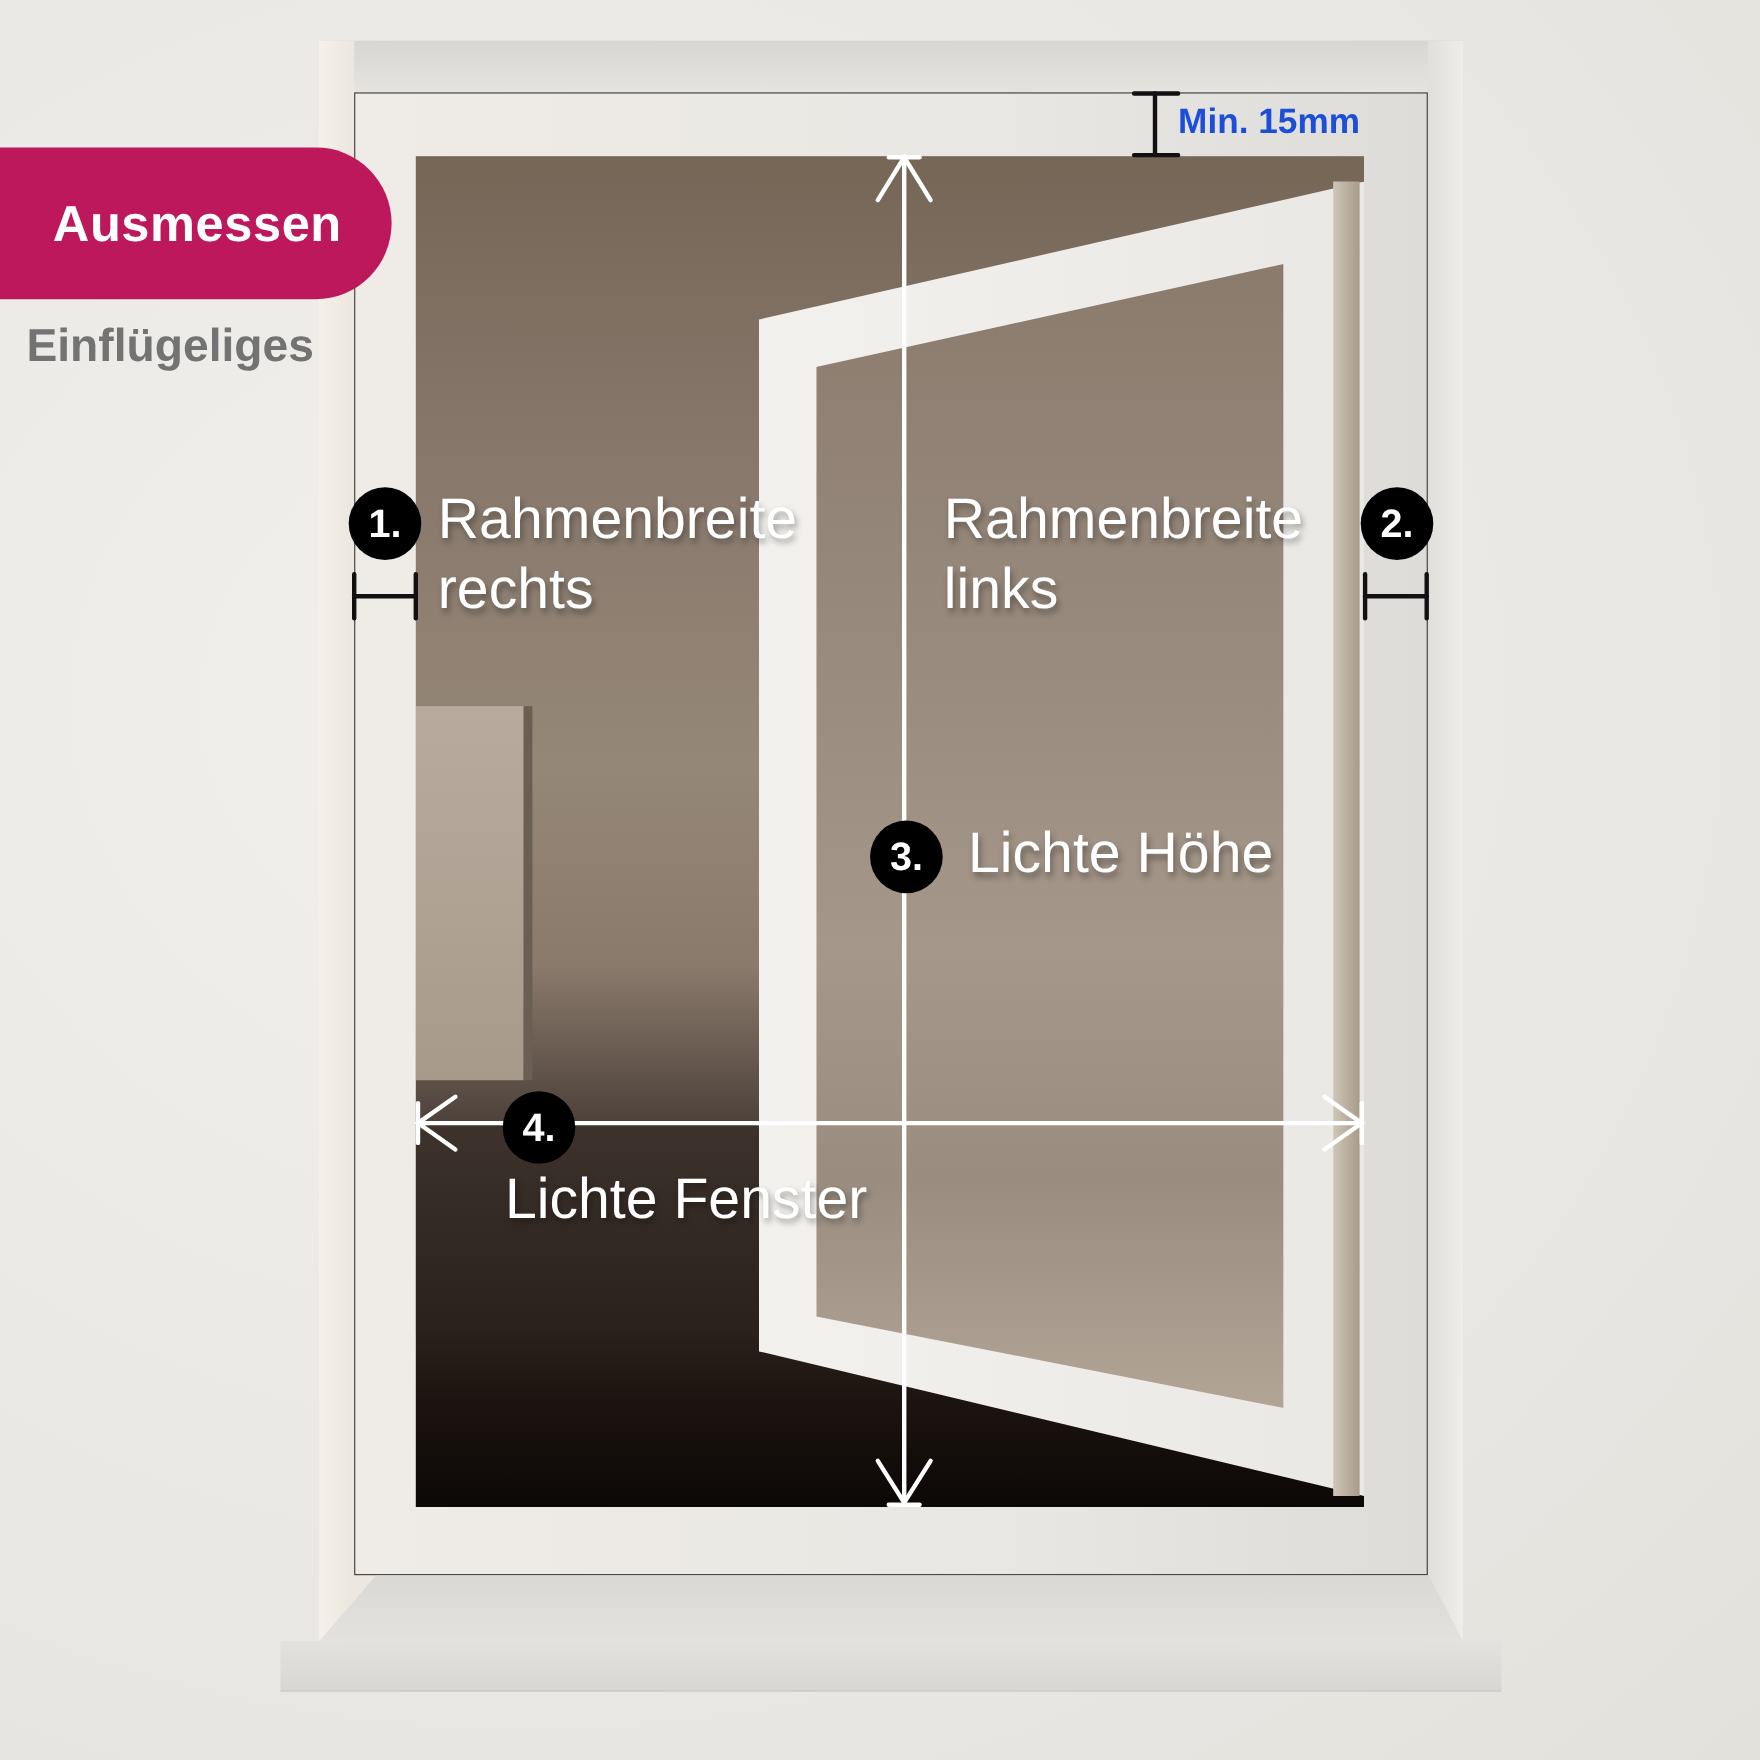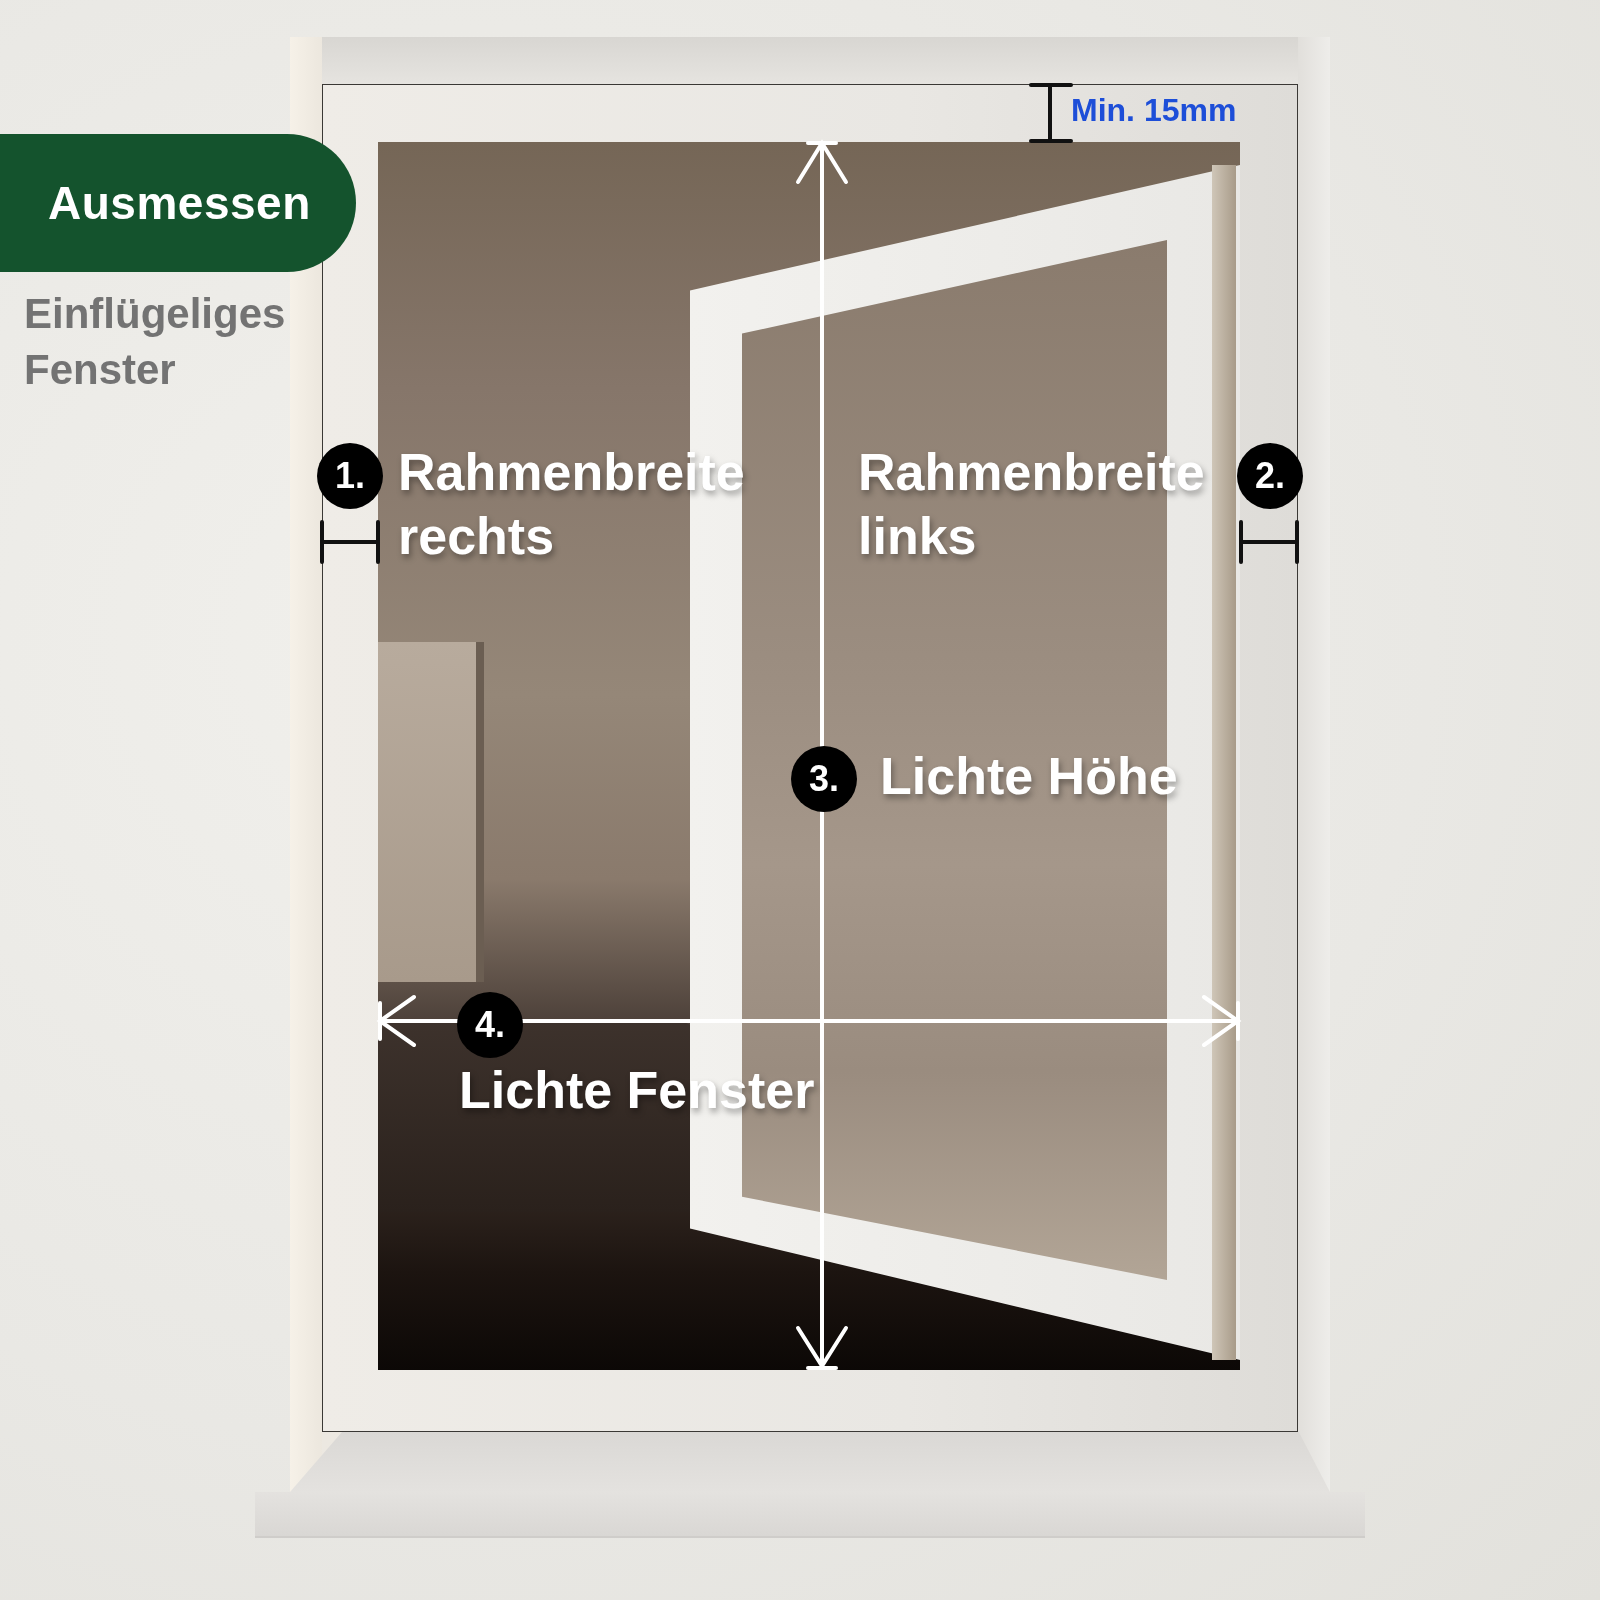--- a/index.html
+++ b/index.html
@@ -81,33 +81,33 @@
   }
   .sill {
     position: absolute; left: 255px; top: 1492px; width: 1110px; height: 44px;
     background: linear-gradient(180deg, #e4e2df, #d9d7d4);
     border-bottom: 2px solid #cfcdca;
   }
 
   
   .badge {
     position: absolute; left: 0; top: 134px; width: 356px; height: 138px;
-    background: #14532d; border-radius: 0 69px 69px 0;
+    background: #be185d; border-radius: 0 69px 69px 0;
     display: flex; align-items: center; padding-left: 48px; box-sizing: border-box;
     color: #fff; font-weight: bold; font-size: 46px; letter-spacing: 0.5px;
   }
   .subtitle {
     position: absolute; left: 24px; top: 286px; width: 300px;
     color: #737373; font-weight: bold; font-size: 42px; line-height: 56px;
   }
   .subtitle span { display: block; }
 
   
   .label {
-    position: absolute; color: #fff; font-weight: bold;
+    position: absolute; color: #fff; font-weight: normal;
     font-size: 52px; line-height: 64px;
     text-shadow: 2px 4px 6px rgba(0,0,0,0.35);
   }
   .label span { display: block; }
   .num {
     position: absolute; width: 66px; height: 66px; border-radius: 50%;
     background: #000; color: #fff; font-weight: bold; font-size: 36px;
     display: flex; align-items: center; justify-content: center;
   }
   .min-label {
@@ -173,21 +173,20 @@
     <line x1="380" y1="1003" x2="380" y2="1039"></line>
     <line x1="1238" y1="1003" x2="1238" y2="1039"></line>
   </g>
 </svg>
 
 <div class="badge">
   <span>Ausmessen</span>
 </div>
 <div class="subtitle">
   <span>Einflügeliges</span>
-  <span>Fenster</span>
 </div>
 
 <div class="min-label">Min. 15mm</div>
 
 <div class="num" style="left:317px; top:443px;">1.</div>
 <div class="label" style="left:398px; top:440px;">
   <span>Rahmenbreite</span>
   <span>rechts</span>
 </div>
 

